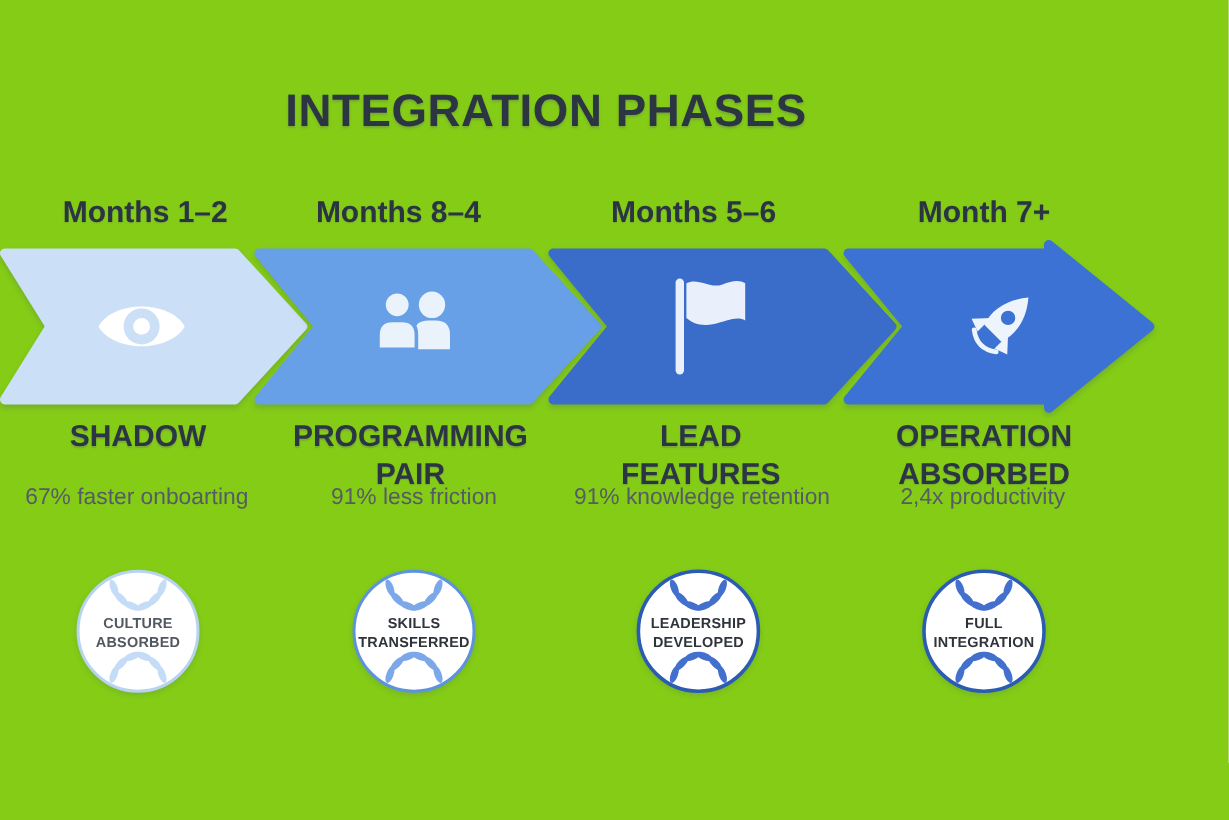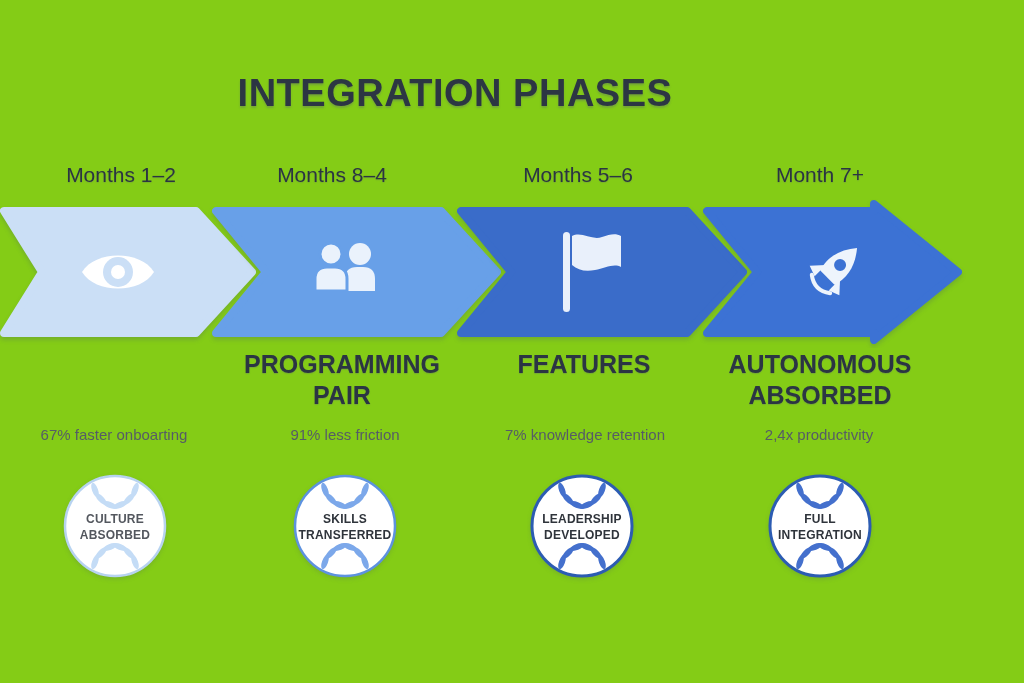--- a/index.html
+++ b/index.html
@@ -6,28 +6,28 @@
   .canvas{
     position:relative;width:1024px;height:683px;background:#84cc16;overflow:hidden;
     font-family:"Liberation Sans", sans-serif;
   }
   .cx{position:absolute;transform:translateX(-50%);white-space:nowrap;}
   .title{
     top:72px;font-size:38px;font-weight:bold;color:#2c3643;letter-spacing:.5px;
     text-shadow:0 2px 2px rgba(90,100,115,.35);
   }
   .month{
-    top:163px;font-size:21px;font-weight:400;color:#2b3542;
+    top:163px;font-size:25px;font-weight:700;color:#2b3542;
     text-shadow:0 1px 1px rgba(90,100,115,.25);
   }
   .phase-name{
     top:349px;font-size:25px;font-weight:bold;color:#2b3543;line-height:31px;
     text-align:center;text-shadow:0 1px 1px rgba(90,100,115,.3);
   }
-  .stat{top:426px;font-size:15px;color:#565c66;}
+  .stat{top:404px;font-size:19px;color:#565c66;}
   .arrows{position:absolute;left:0;top:198px;}
   .arrows polygon{filter:drop-shadow(0 3px 2px rgba(60,80,110,.22));}
   .badge-svg{position:absolute;}
   .badge-svg text{font:bold 12px "Liberation Sans", sans-serif;letter-spacing:.2px;}
   .badge-svg circle.ring{filter:drop-shadow(0 2px 2px rgba(60,80,110,.18));}
   .defs-hidden{position:absolute;width:0;height:0;overflow:hidden;}
 </style>
 </head>
 <body>
 
@@ -78,20 +78,21 @@
       <path d="M 10 0 L 21 12 L 10 16 Z" fill="#eef4fc"></path>
       <path d="M 0 -34 C 11 -21 15 -6 10 8 L -10 8 C -15 -6 -11 -21 0 -34 Z" fill="#eef4fc"></path>
       <circle cy="-10" r="6" fill="#3c72d4"></circle>
       <path d="M -13 17 Q 0 27 13 17" fill="none" stroke-width="4" stroke-linecap="round" stroke="#eef4fc"></path>
     </g>
   </svg>
 
   <div>
     <div class="cx month" style="left:121px;">Months 1–2</div>
     <div class="cx phase-name" style="left:115px;">
+      <div>SHADOW</div>
     </div>
     <div class="cx stat" style="left:114px;">67% faster onboarting</div>
     <svg class="badge-svg" width="110" height="116" viewBox="0 0 110 116" style="left:60px;top:468px;">
       <circle class="ring" cx="55" cy="58" r="50" fill="#ffffff" stroke-width="2.5" stroke="#b7d3f0"></circle>
       <g fill="#c4dcf6">
         <use href="#laurel-branch" transform="translate(58,36)"></use>
         <use href="#laurel-branch" transform="translate(52,36) scale(-1,1)"></use>
         <use href="#laurel-branch" transform="translate(58,80) scale(1,-1)"></use>
         <use href="#laurel-branch" transform="translate(52,80) scale(-1,-1)"></use>
       </g>
@@ -116,40 +117,41 @@
         <use href="#laurel-branch" transform="translate(52,80) scale(-1,-1)"></use>
       </g>
       <text x="55" y="55" text-anchor="middle" fill="#2f343b">SKILLS</text>
       <text x="55" y="71" text-anchor="middle" fill="#2f343b">TRANSFERRED</text>
     </svg>
   </div>
 
   <div>
     <div class="cx month" style="left:578px;">Months 5–6</div>
     <div class="cx phase-name" style="left:584px;">
+      <div>LEAD</div>
       <div>FEATURES</div>
     </div>
-    <div class="cx stat" style="left:585px;">7% knowledge retention</div>
+    <div class="cx stat" style="left:585px;">91% knowledge retention</div>
     <svg class="badge-svg" width="110" height="116" viewBox="0 0 110 116" style="left:527px;top:468px;">
       <circle class="ring" cx="55" cy="58" r="50" fill="#ffffff" stroke-width="3" stroke="#2c5cb2"></circle>
       <g fill="#4470cd">
         <use href="#laurel-branch" transform="translate(58,36)"></use>
         <use href="#laurel-branch" transform="translate(52,36) scale(-1,1)"></use>
         <use href="#laurel-branch" transform="translate(58,80) scale(1,-1)"></use>
         <use href="#laurel-branch" transform="translate(52,80) scale(-1,-1)"></use>
       </g>
       <text x="55" y="55" text-anchor="middle" fill="#2f343b">LEADERSHIP</text>
       <text x="55" y="71" text-anchor="middle" fill="#2f343b">DEVELOPED</text>
     </svg>
   </div>
 
   <div>
     <div class="cx month" style="left:820px;">Month 7+</div>
     <div class="cx phase-name" style="left:820px;">
-      <div>AUTONOMOUS</div>
+      <div>OPERATION</div>
       <div>ABSORBED</div>
     </div>
     <div class="cx stat" style="left:819px;">2,4x productivity</div>
     <svg class="badge-svg" width="110" height="116" viewBox="0 0 110 116" style="left:765px;top:468px;">
       <circle class="ring" cx="55" cy="58" r="50" fill="#ffffff" stroke-width="3" stroke="#2c5cb2"></circle>
       <g fill="#4470cd">
         <use href="#laurel-branch" transform="translate(58,36)"></use>
         <use href="#laurel-branch" transform="translate(52,36) scale(-1,1)"></use>
         <use href="#laurel-branch" transform="translate(58,80) scale(1,-1)"></use>
         <use href="#laurel-branch" transform="translate(52,80) scale(-1,-1)"></use>

